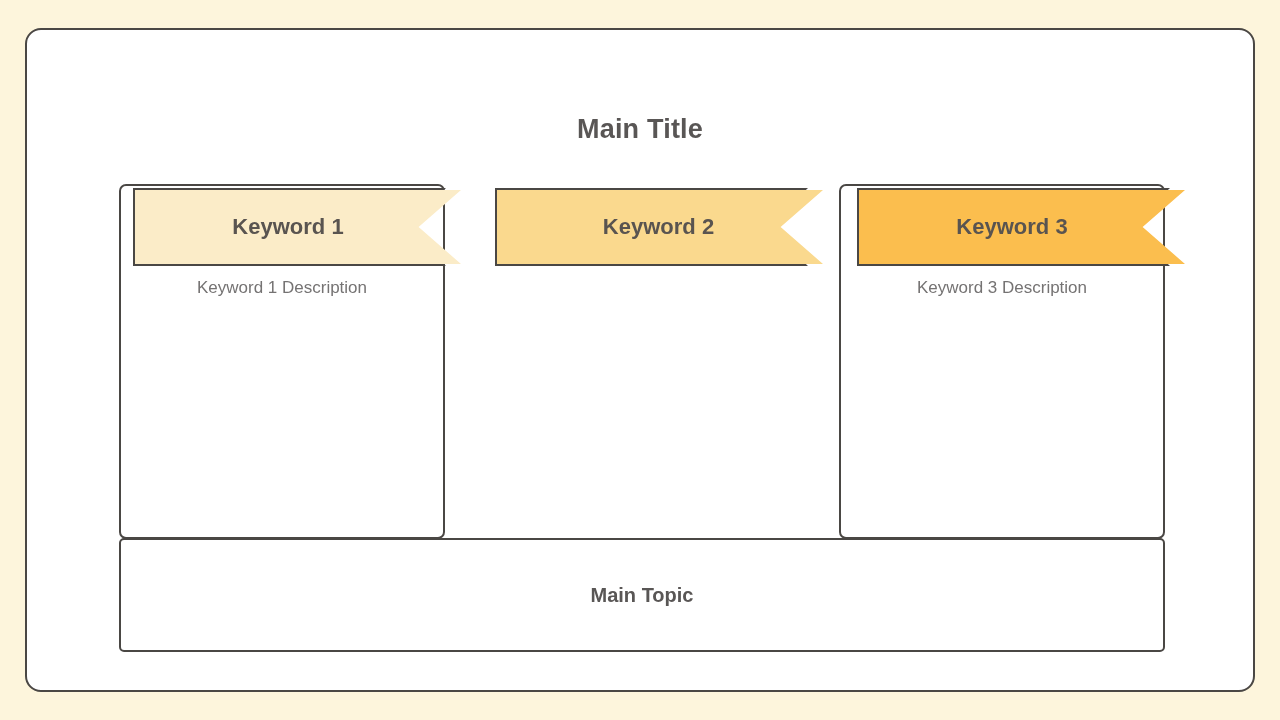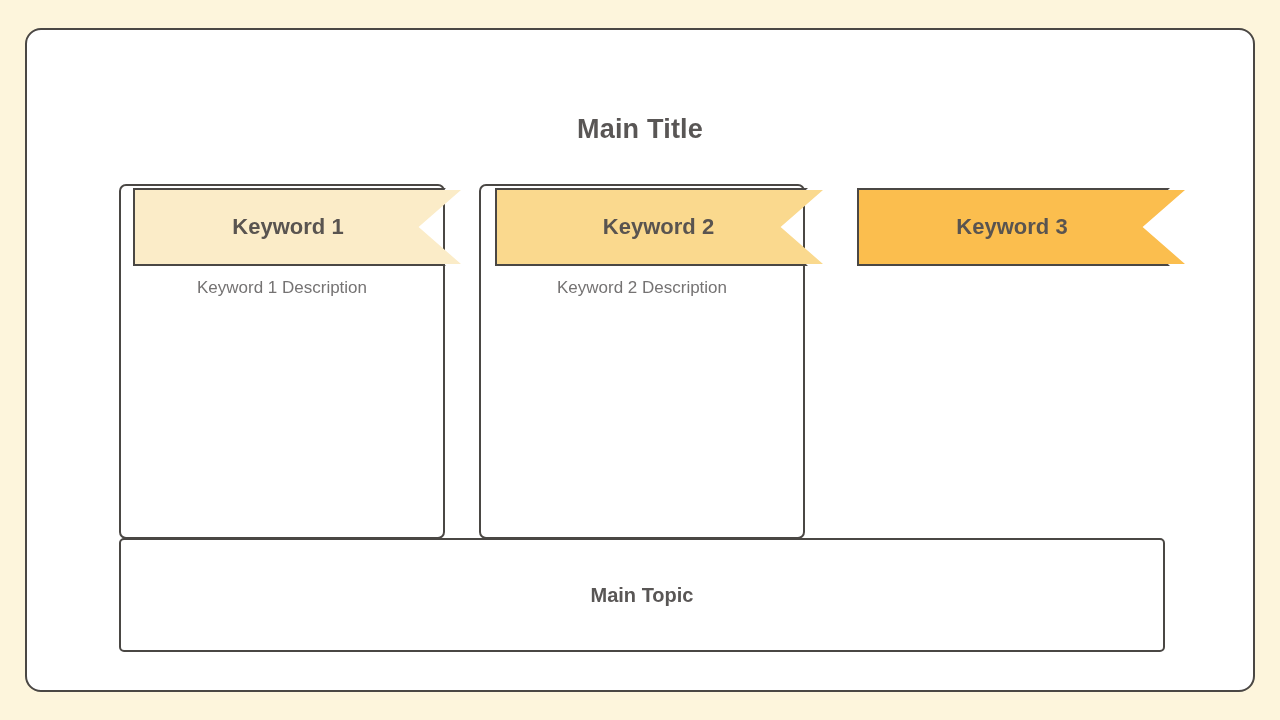--- a/index.html
+++ b/index.html
@@ -130,24 +130,24 @@
 <body style="background: rgb(253, 245, 220);">
 
 <div id="slide-frame" style="background: rgb(255, 255, 255); border-color: rgb(74, 71, 68);">
 
   <div id="main-title">Main Title</div>
 
   <div class="card" id="card-0">
     <div class="card-desc">Keyword 1 Description</div>
   </div>
 
-  <div class="card" id="card-1">
-    <div class="card-desc">Keyword 2 Description</div>
+
+  <div class="card" id="card-2">
+    <div class="card-desc">Keyword 3 Description</div>
   </div>
-
 
   <div class="ribbon-outline" id="ribbon-outline-0"></div>
   <div class="ribbon-outline" id="ribbon-outline-1"></div>
   <div class="ribbon-outline" id="ribbon-outline-2"></div>
 
   <div class="ribbon" id="ribbon-0" style="background: rgb(251, 236, 200);">
     <span class="ribbon-label" style="color: rgb(89, 84, 80);">Keyword 1</span>
   </div>
 
   <div class="ribbon" id="ribbon-1" style="background: rgb(250, 217, 142);">

